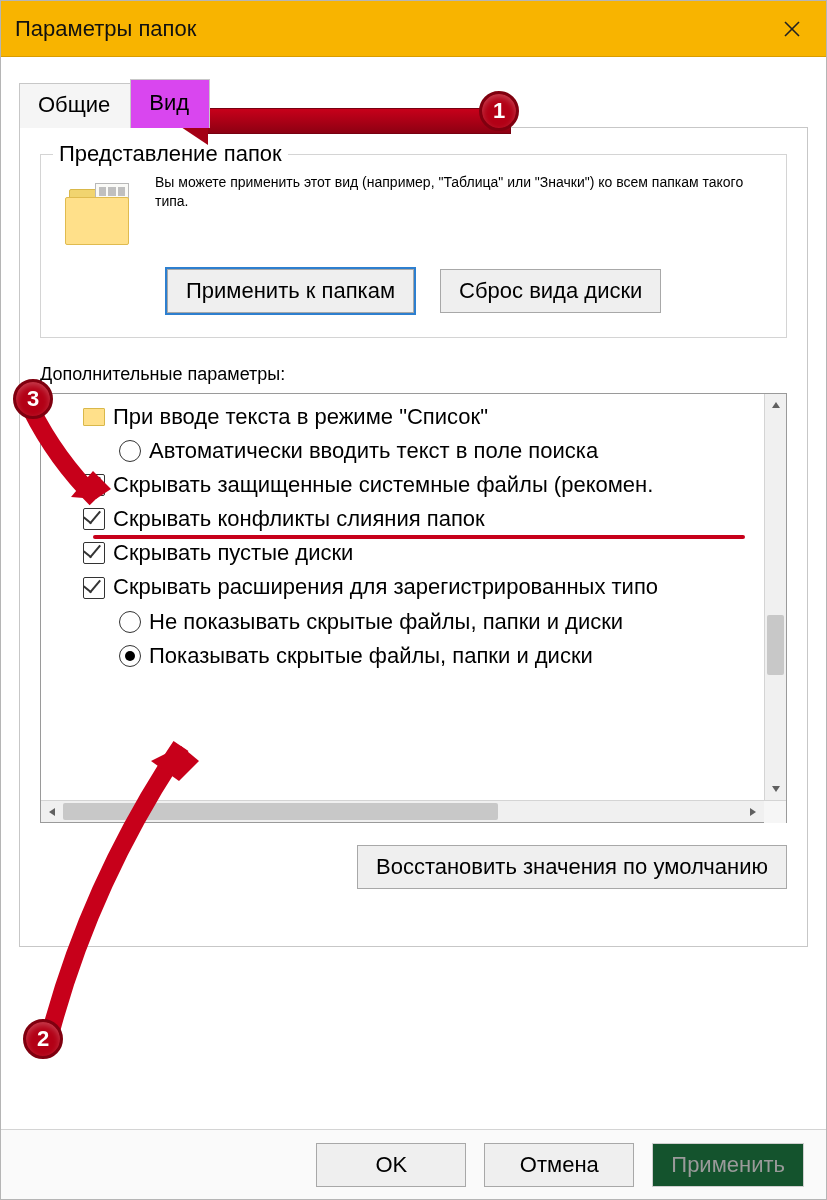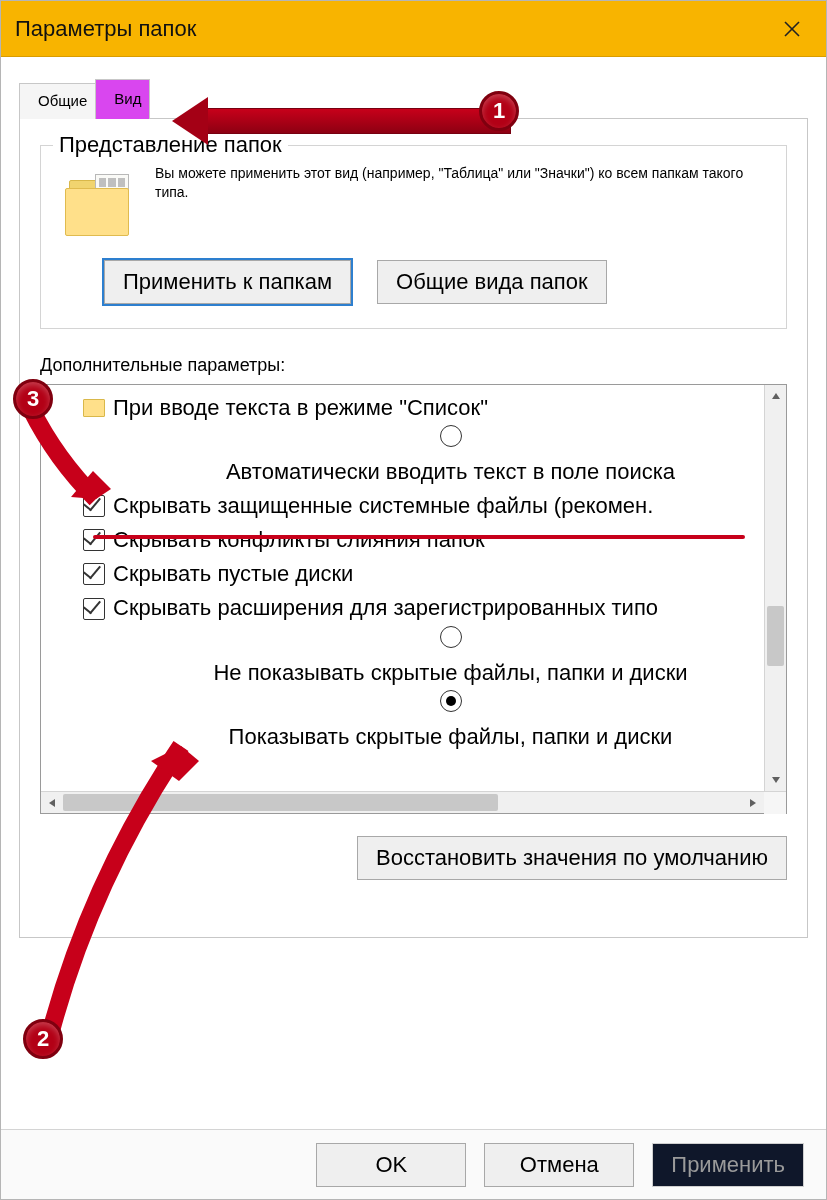--- a/index.html
+++ b/index.html
@@ -47,22 +47,22 @@
     padding: 22px 18px 0 18px;
     position: relative;
   }
 
   .tabs {
     display: flex;
     align-items: flex-end;
     position: relative;
   }
   .tab {
-    padding: 8px 8px 10px 18px;
-    font-size: 15px;
+    padding: 8px 20px 10px 18px;
+    font-size: 22px;
     border: 1px solid #c7c7c7;
     border-bottom: none;
     background: #f5f5f5;
     margin-right: -1px;
     cursor: pointer;
     position: relative;
     z-index: 1;
   }
   .tab.active {
     background: #d946ef;
@@ -127,21 +127,21 @@
 
   .group-text {
     font-size: 14px;
     line-height: 1.35;
     flex: 1;
   }
   .group-buttons {
     display: flex;
     gap: 26px;
     margin-top: 18px;
-    margin-left: 45px;
+    margin-left: 108px;
   }
   .btn {
     font-size: 22px;
     padding: 8px 18px;
     background: #efefef;
     border: 1px solid #a8a8a8;
     cursor: pointer;
   }
   .btn.focused { outline: 2px solid #2d7fcf; }
 
@@ -168,21 +168,21 @@
   }
   .li {
     display: flex;
     align-items: center;
     font-size: 22px;
     line-height: 1.55;
     white-space: nowrap;
     gap: 8px;
   }
   .li.indent1 { padding-left: 34px; }
-  .li.indent2 { padding-left: 70px; flex-direction: column; }
+  .li.indent2 { padding-left: 70px; }
   .ctrl { width: 22px; height: 22px; flex-shrink: 0; display:inline-flex; align-items:center; justify-content:center; }
   .ctrl.radio, .ctrl.check { border: 1.5px solid #333; }
   .ctrl.radio { border-radius: 50%; }
   .ctrl.radio.sel::after {
     content:''; width:10px; height:10px; background:#000; border-radius:50%;
   }
   .ctrl.check { border-radius: 2px; position: relative; }
   .ctrl.check.sel::after {
     content:''; position:absolute; left:3px; top:-2px; width:8px; height:14px;
     border-right:2.5px solid #333; border-bottom:2.5px solid #333;
@@ -224,21 +224,21 @@
     border-top: 1px solid #d4d4d4;
     height: 70px;
     display:flex;
     align-items:center;
     justify-content:flex-end;
     gap:18px;
     padding: 0 22px;
     background:#fafafa;
   }
   .bottombar .btn { min-width: 150px; text-align:center; }
-  .bottombar .btn.disabled { color:#9a9a9a; border-color:#cfcfcf; background:#0f172a; }
+  .bottombar .btn.disabled { color:#9a9a9a; border-color:#cfcfcf; background:#14532d; }
 
   
   .annot { position:absolute; pointer-events:none; }
   .badge {
     width:40px; height:40px; border-radius:50%;
     background:#b30016; color:#fff; font-weight:bold;
     display:flex; align-items:center; justify-content:center;
     font-size:22px; border:3px solid #7f000f;
     box-shadow: inset 0 3px 6px rgba(255,255,255,.25);
     position:absolute;
@@ -300,21 +300,21 @@
                 <span></span>
                 <span></span>
                 <span></span>
               </div>
             <div class="front"></div>
           </div>
           <div class="group-text">Вы можете применить этот вид (например, "Таблица" или "Значки") ко всем папкам такого типа.</div>
         </div>
         <div class="group-buttons">
           <button class="btn focused">Применить к папкам</button>
-          <button class="btn">Общие вида папок</button>
+          <button class="btn">Сброс вида диски</button>
         </div>
       </div>
 
       <div class="adv-label">Дополнительные параметры:</div>
 
       <div class="listbox">
         <div class="listbox-scroll">
           <div class="listbox-items" id="adv-items">
               <div class="li indent1">
                 <span class="ctrl folder-small"></span>

